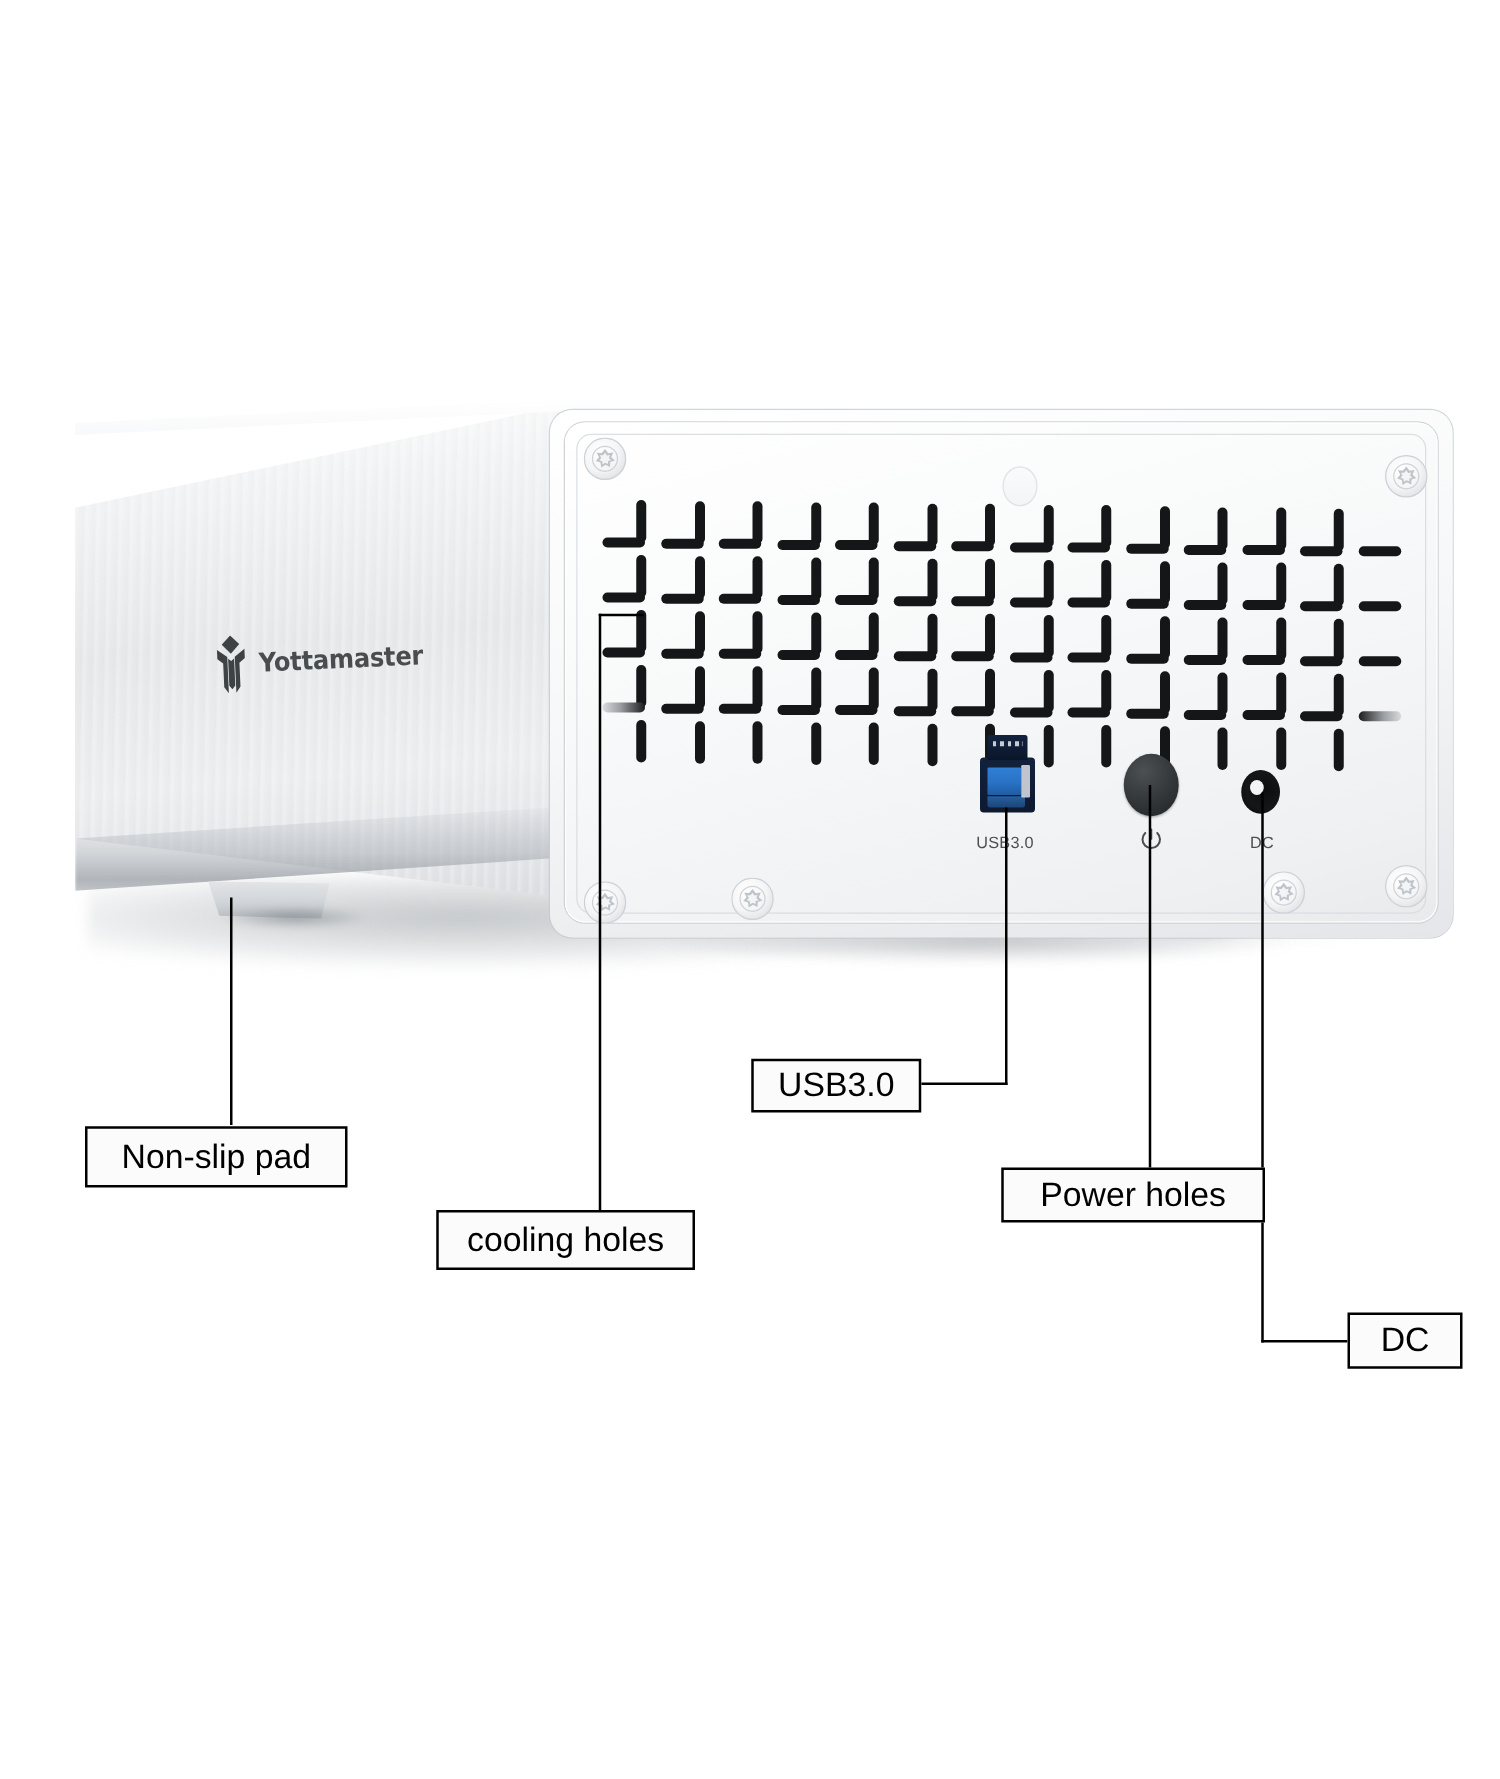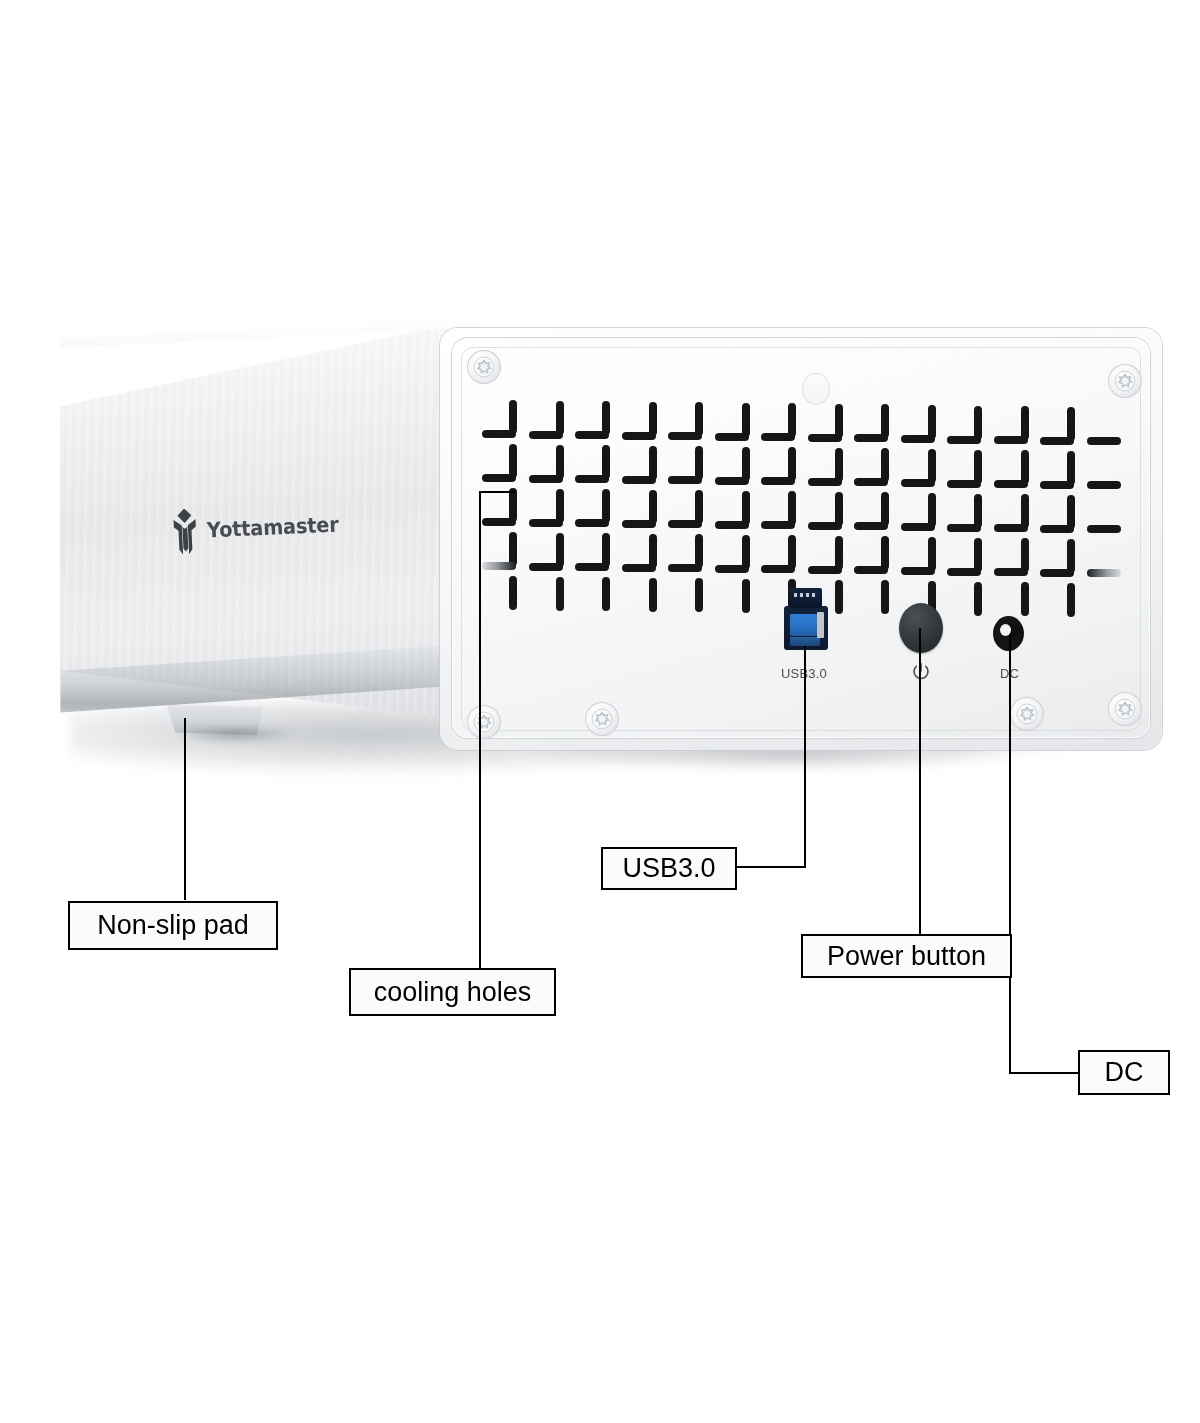--- a/index.html
+++ b/index.html
@@ -553,17 +553,17 @@
 
   <div class="callout-line" style="left:1009px; top:634px; width:2px; height:440px;"></div>
   <div class="callout-line" style="left:1009px; top:1072px; width:69px; height:2px;"></div>
 
   <div class="callout-box" style="left:68px; top:901px; width:210px; height:49px; font-size:27px;">Non-slip pad</div>
 
   <div class="callout-box" style="left:349px; top:968px; width:207px; height:48px; font-size:27px;">cooling holes</div>
 
   <div class="callout-box" style="left:601px; top:847px; width:136px; height:43px; font-size:27px;">USB3.0</div>
 
-  <div class="callout-box" style="left:801px; top:934px; width:211px; height:44px; font-size:27px;">Power button</div>
+  <div class="callout-box" style="left:801px; top:934px; width:211px; height:44px; font-size:27px;">Power holes</div>
 
   <div class="callout-box" style="left:1078px; top:1050px; width:92px; height:45px; font-size:27px;">DC</div>
 
 </div>
 
 </body></html>

